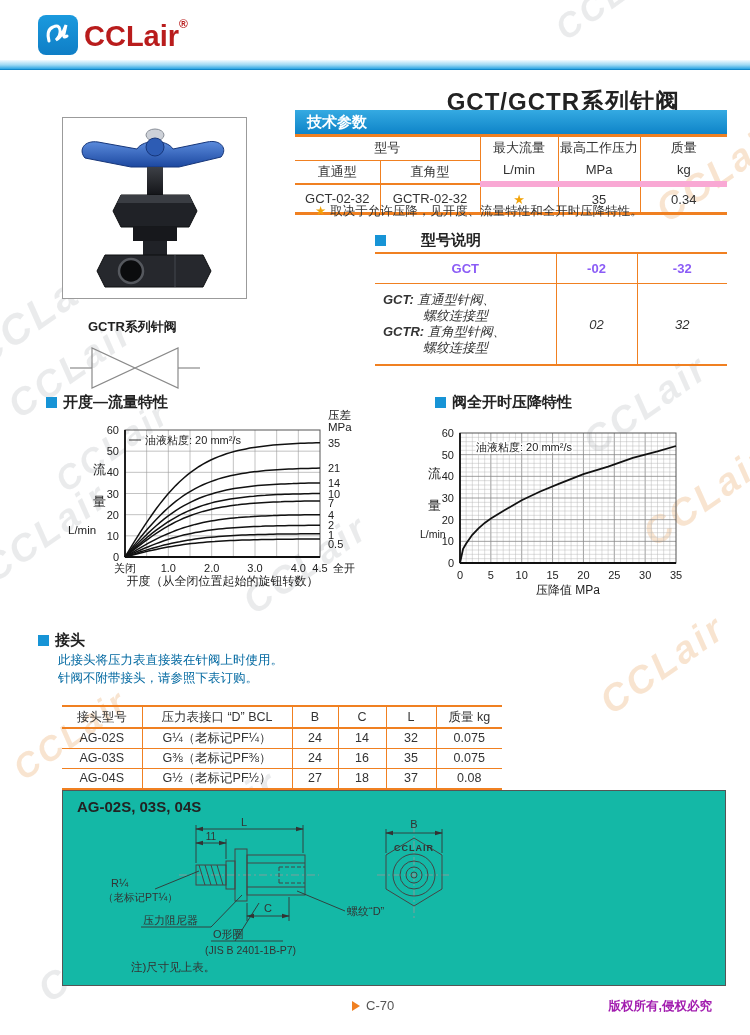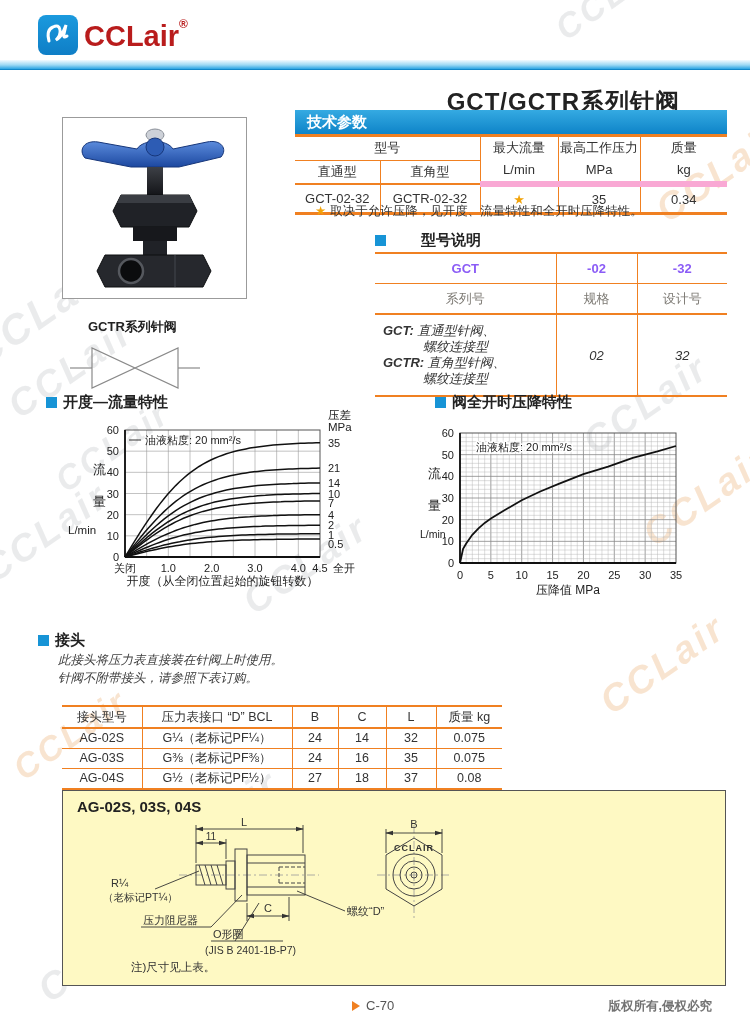--- a/index.html
+++ b/index.html
@@ -61,37 +61,37 @@
   .model-table td.desc{text-align:left;font-size:12.5px;line-height:16px;padding:4px 0 4px 8px;}
   .model-table td.desc b{font-weight:bold;}
   .model-table td.desc .cont{padding-left:40px;}
   
   .chart1-head{left:46px;top:393px;text-align:center;}
   .chart2-head{left:435px;top:393px;}
   .chart1{position:absolute;left:55px;top:408px;}
   .chart2{position:absolute;left:420px;top:408px;}
   
   .conn-head{left:38px;top:631px;}
-  .conn-desc{position:absolute;left:58px;top:652px;font-size:12.5px;line-height:17.5px;color:#404040;font-style:italic;}
+  .conn-desc{position:absolute;left:58px;top:652px;font-size:12.5px;line-height:17.5px;color:#0369a1;}
   .conn-table{position:absolute;left:62px;top:705px;width:440px;font-size:12.5px;color:#333;
               text-align:center;border-top:2.5px solid #f08021;border-bottom:2.5px solid #f08021;}
   .conn-table th{font-weight:normal;height:20px;line-height:20px;border-bottom:2px solid #f08021;padding:0;}
   .conn-table td{height:19px;line-height:19px;padding:0;}
   .conn-table th+th,.conn-table td+td{border-left:1px solid #f08021;}
   .conn-table tbody tr+tr td{border-top:1px solid #f08021;}
   
   .diagram-box{position:absolute;left:62px;top:790px;width:664px;height:196px;
-               border:1.5px solid #555;background:#fef9c3;box-sizing:border-box;}
+               border:1.5px solid #555;background:#14b8a6;box-sizing:border-box;}
   .diagram-title{position:absolute;left:14px;top:7px;font-size:15px;font-weight:bold;color:#222;}
   .diagram-svg{position:absolute;left:0;top:24px;}
   
   .footer-pg{position:absolute;left:352px;top:998px;font-size:13px;color:#555;display:flex;align-items:center;}
   .pg-arrow{width:0;height:0;border-left:8px solid #f08021;border-top:5px solid transparent;
             border-bottom:5px solid transparent;margin-right:6px;}
-  .copyright{position:absolute;right:38px;top:998px;font-size:12.5px;font-weight:bold;color:#737373;}
+  .copyright{position:absolute;right:38px;top:998px;font-size:12.5px;font-weight:bold;color:#a21caf;}
   svg text{font-family:"Liberation Sans","DejaVu Sans",sans-serif;}
 </style>
 </head>
 <body>
 
 <div class="page">
 
   <div id="wm-layer">
       <span class="wm" style="left: 548px; top: 16px; font-size: 34.2px;">CCLair</span>
       <span class="wm or" style="left: 648px; top: 196px; font-size: 38px;">CCLair</span>
@@ -204,25 +204,20 @@
     <colgroup>
         <col style="width:181px">
         <col style="width:81px">
         <col style="width:90px">
       </colgroup>
     <tbody>
         <tr class="m1">
       <th>GCT</th>
       <th>-02</th>
       <th>-32</th>
-    </tr>
-    <tr class="m2">
-      <td>系列号</td>
-      <td>规格</td>
-      <td>设计号</td>
     </tr>
     <tr class="m3">
       <td class="desc">
         <div><b>GCT: </b><span>直通型针阀、</span></div>
         <div class="cont">螺纹连接型</div>
         <div><b>GCTR: </b><span>直角型针阀、</span></div>
         <div class="cont">螺纹连接型</div>
       </td>
       <td>02</td>
       <td>32</td>

